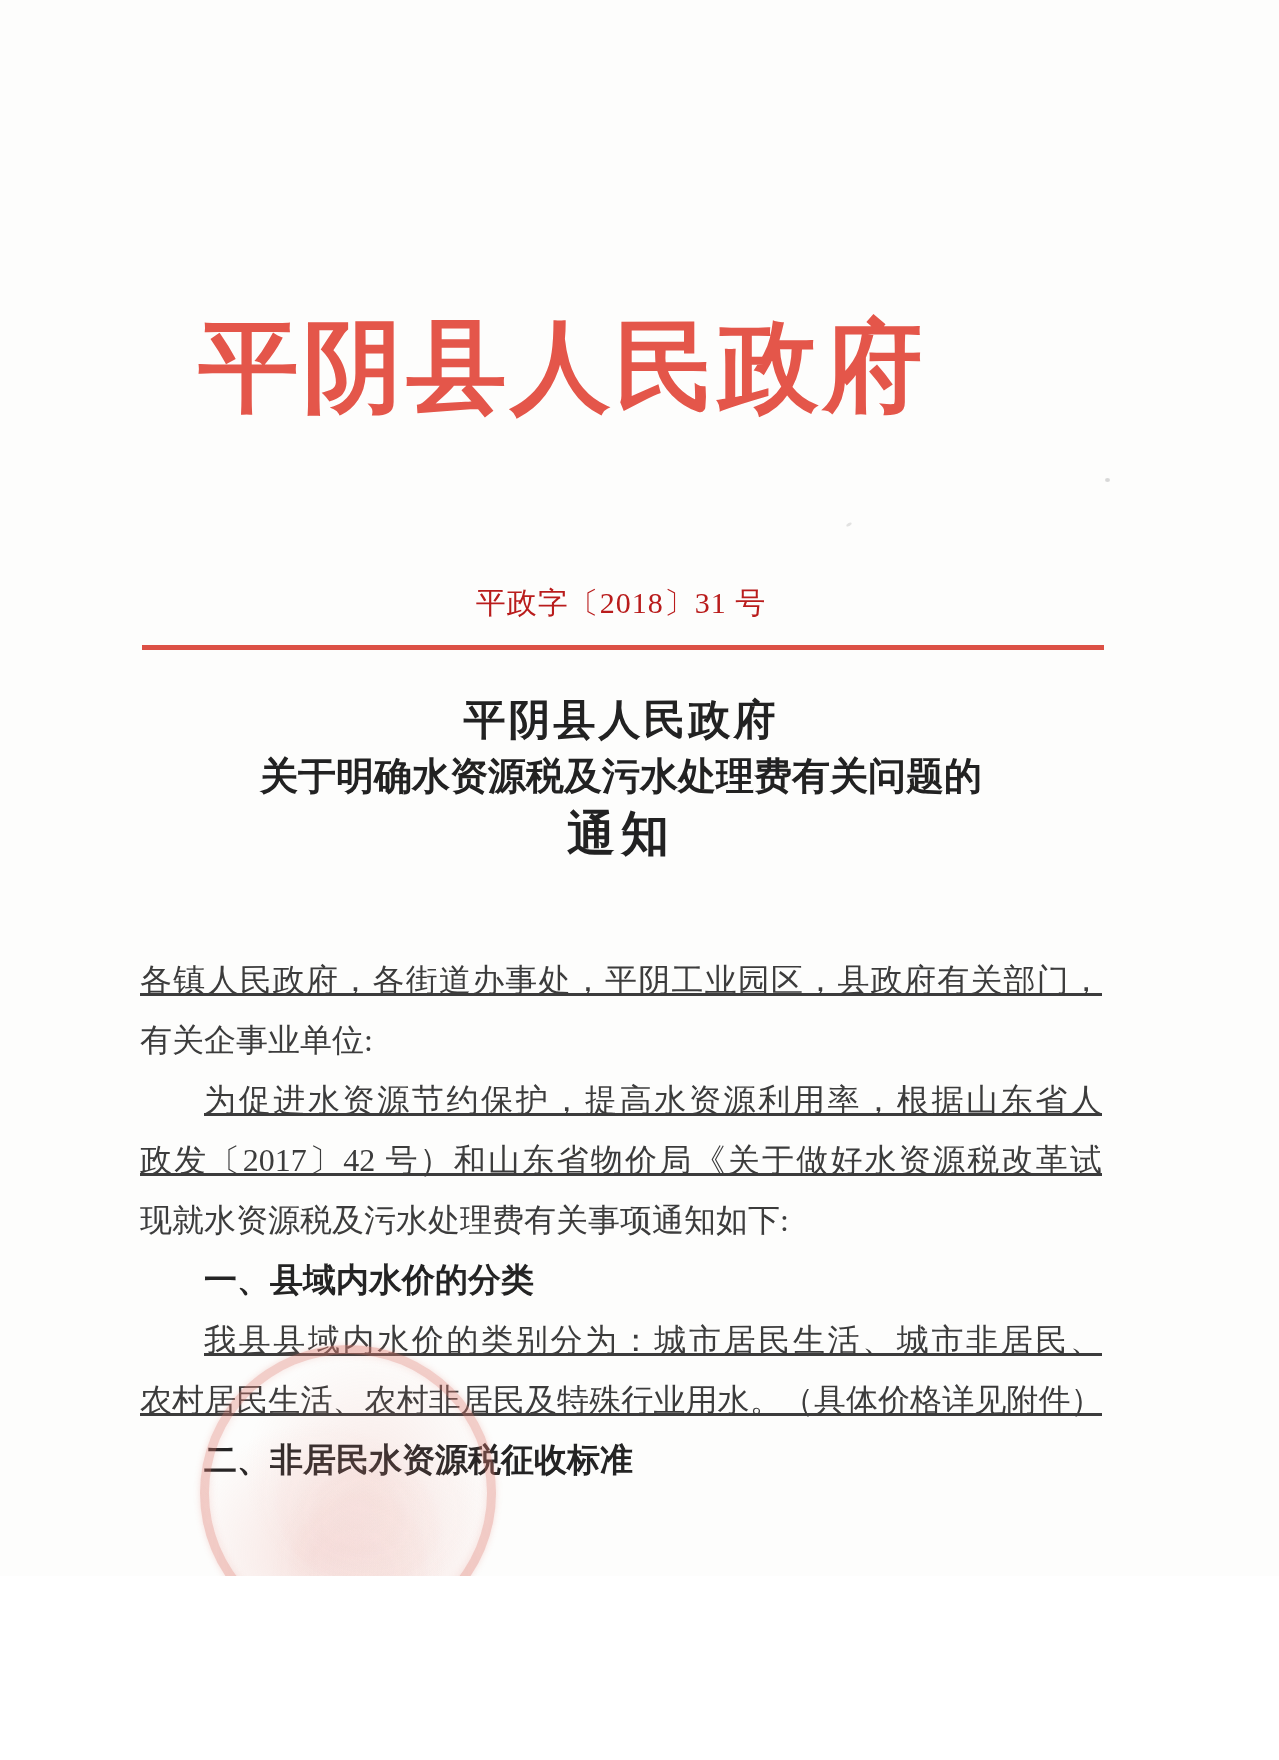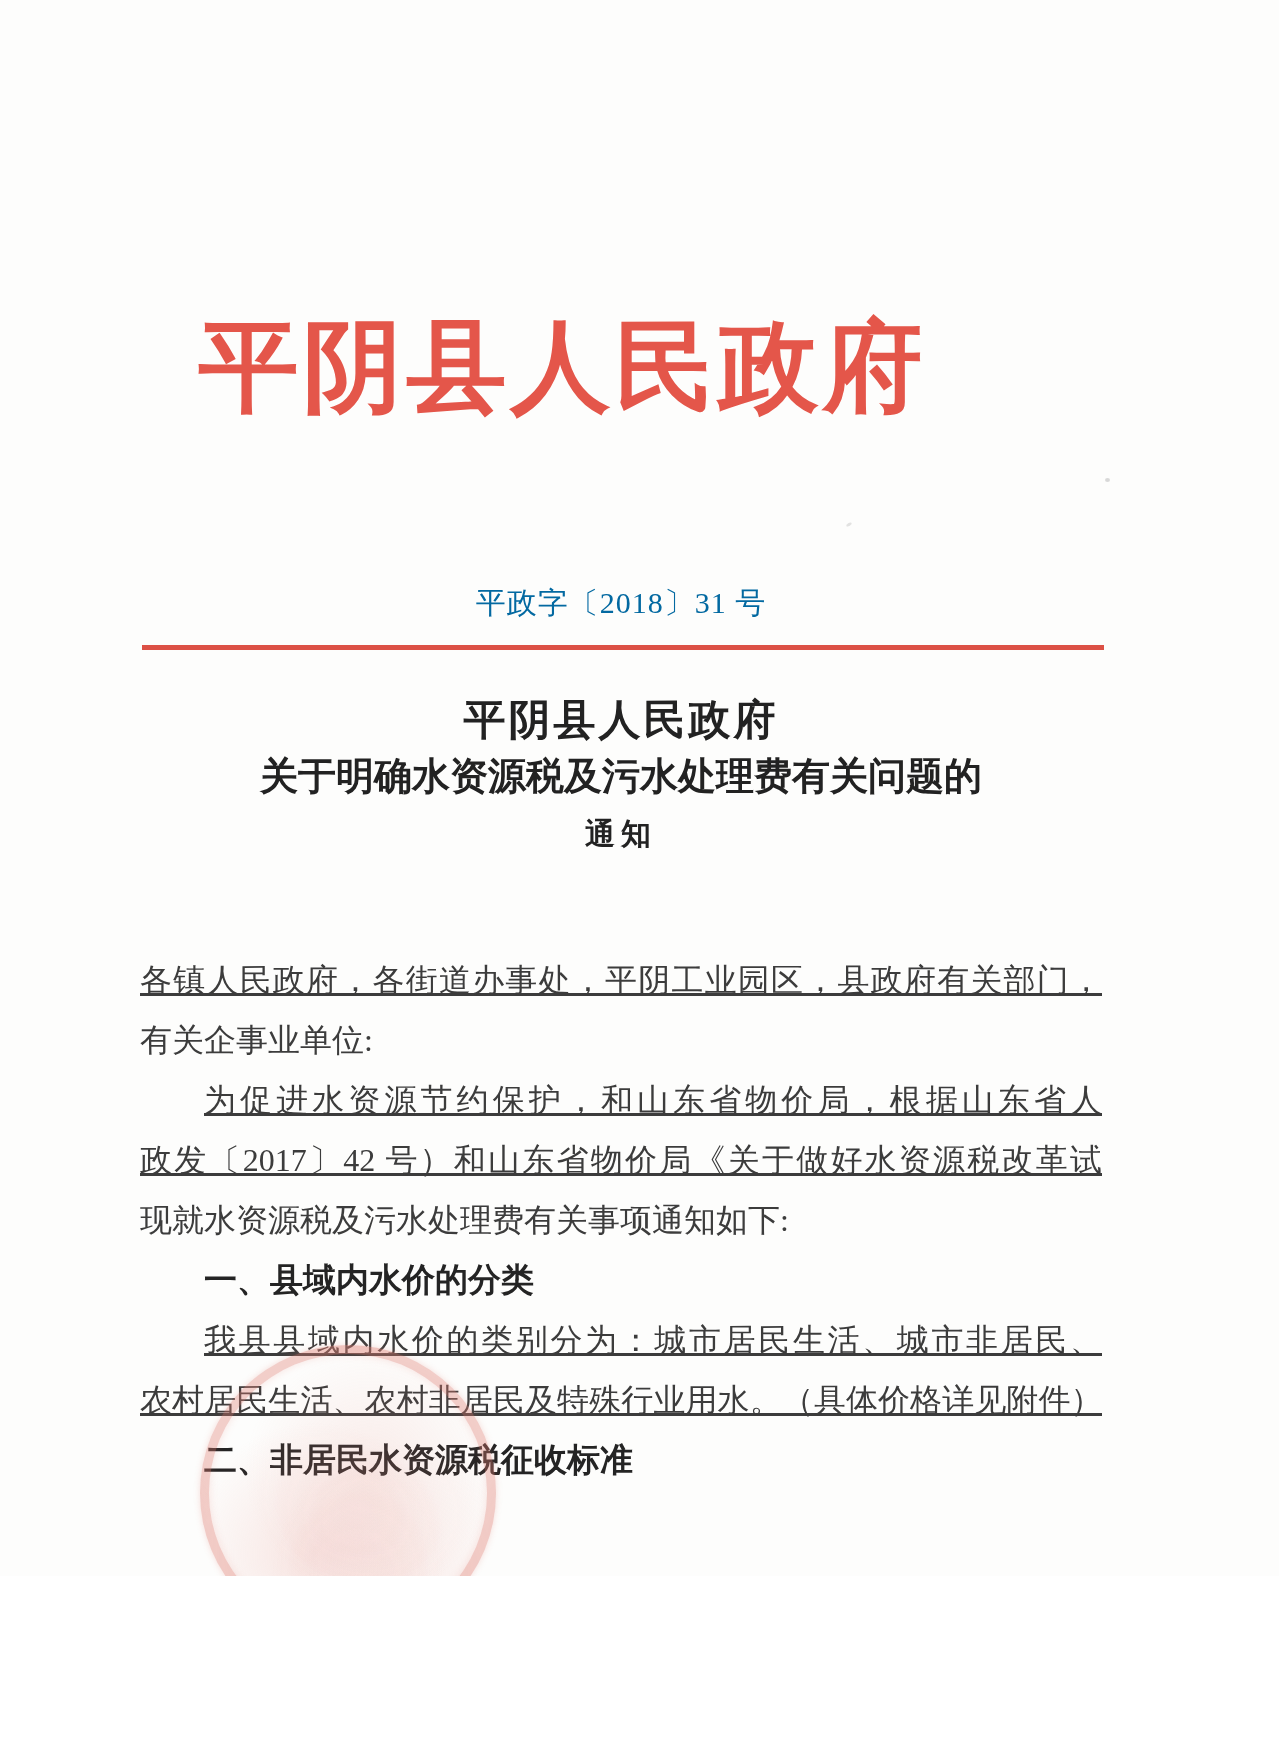--- a/index.html
+++ b/index.html
@@ -16,34 +16,34 @@
     font-size:100px;line-height:1.35;
     font-weight:bold;
     letter-spacing:4px;
     color:#e4564a;
     white-space:nowrap;
   }
   .doc-number{
     position:absolute;top:583px;left:140px;width:962px;
     text-align:center;
     font-size:30px;letter-spacing:1px;
-    color:#0369a1;
+    color:#b91c1c;
     white-space:nowrap;
   }
   .red-rule{
     position:absolute;top:645px;left:142px;width:962px;height:5px;
     background:#dc5045;
   }
   .title{
     position:absolute;top:692px;left:140px;width:962px;
     text-align:center;color:#222222;font-weight:bold;
   }
   .title .t1{font-size:42px;line-height:56px;letter-spacing:3px;}
   .title .t2{font-size:38px;line-height:57px;letter-spacing:0px;white-space:nowrap;}
-  .title .t3{font-size:30px;line-height:57px;letter-spacing:6px;}
+  .title .t3{font-size:48px;line-height:57px;letter-spacing:6px;}
   .body-text{
     position:absolute;top:950px;left:140px;width:962px;
     font-size:32px;line-height:60px;
     color:#3c3c3c;
   }
   .body-text .line{height:60px;white-space:nowrap;}
   .body-text .line.full{
     text-align:justify;
     text-align-last:justify;
     white-space:normal;
@@ -93,21 +93,21 @@
 
   <div class="title">
     <div class="t1">平阴县人民政府</div>
     <div class="t2">关于明确水资源税及污水处理费有关问题的</div>
     <div class="t3">通知</div>
   </div>
 
   <div class="body-text">
     <div class="line full">各镇人民政府，各街道办事处，平阴工业园区，县政府有关部门，</div>
     <div class="line">有关企事业单位:</div>
-    <div class="line full indent">为促进水资源节约保护，和山东省物价局，根据山东省人</div>
+    <div class="line full indent">为促进水资源节约保护，提高水资源利用率，根据山东省人</div>
     <div class="line full">政发〔2017〕42 号）和山东省物价局《关于做好水资源税改革试</div>
     <div class="line">现就水资源税及污水处理费有关事项通知如下:</div>
     <div class="line heading indent">一、县域内水价的分类</div>
     <div class="line full indent">我县县域内水价的类别分为：城市居民生活、城市非居民、</div>
     <div class="line full tight">农村居民生活、农村非居民及特殊行业用水。（具体价格详见附件）</div>
     <div class="line heading indent">二、非居民水资源税征收标准</div>
   </div>
 
   <div class="seal"></div>
 

